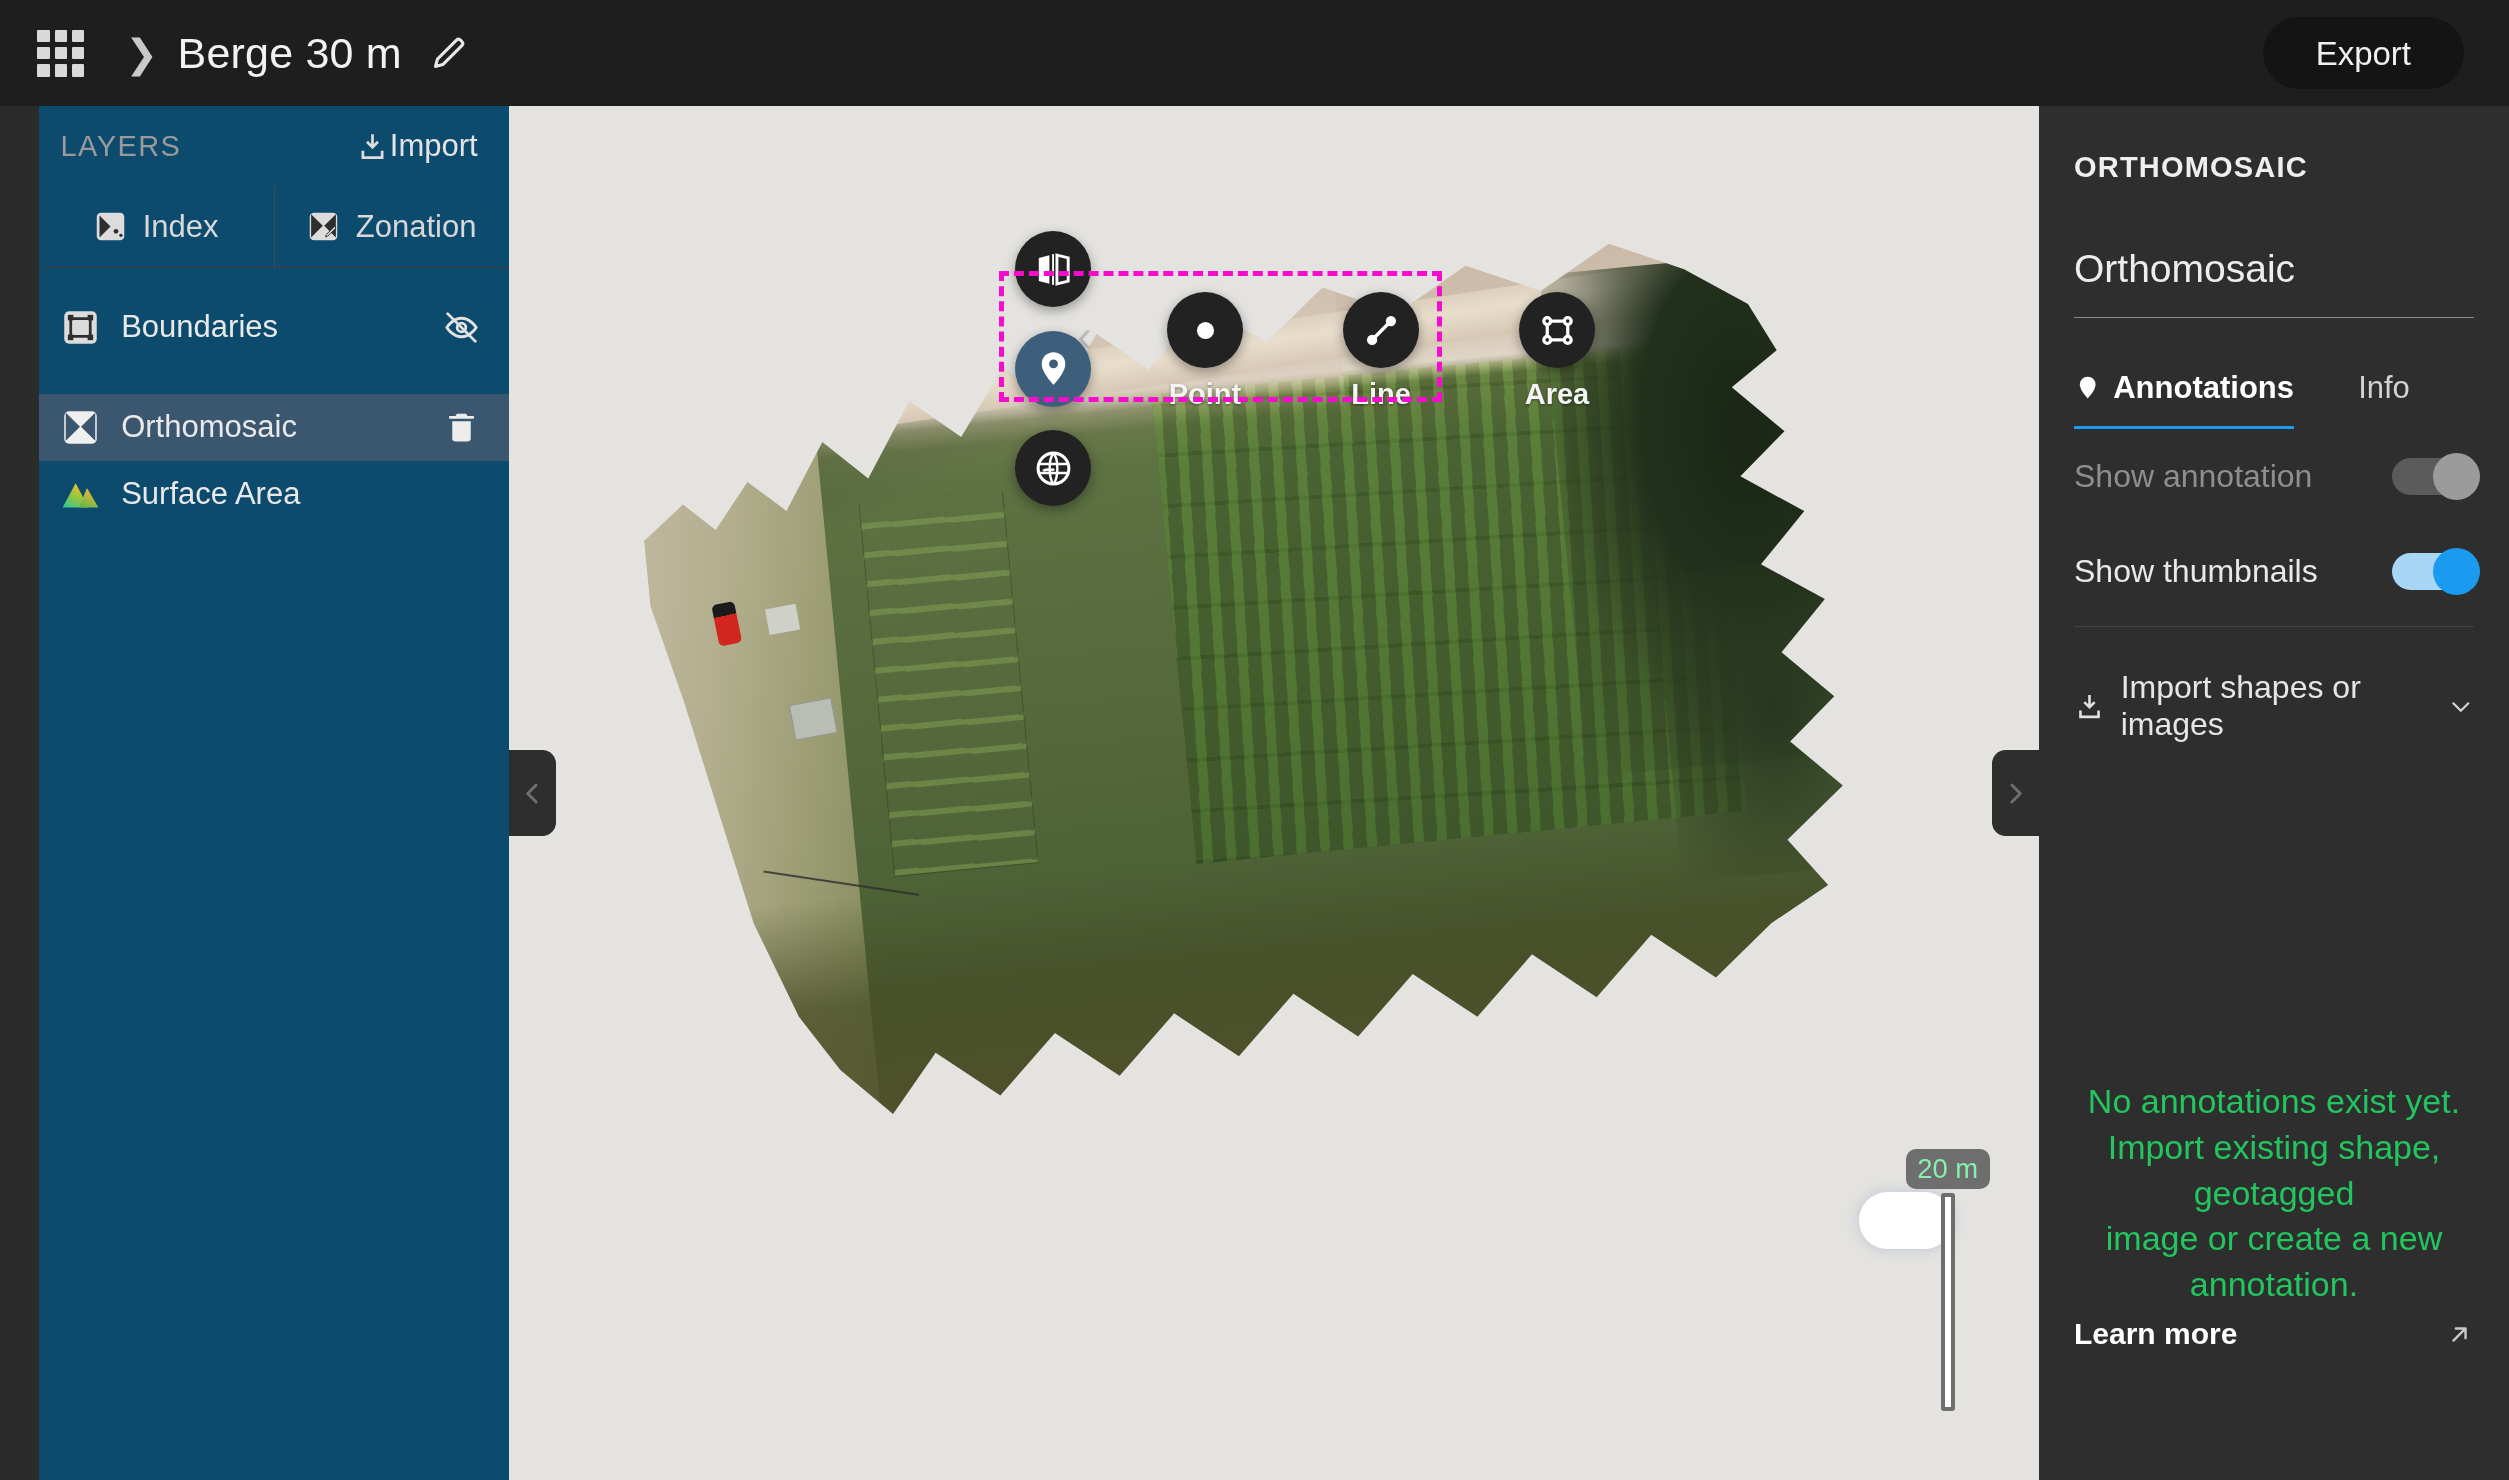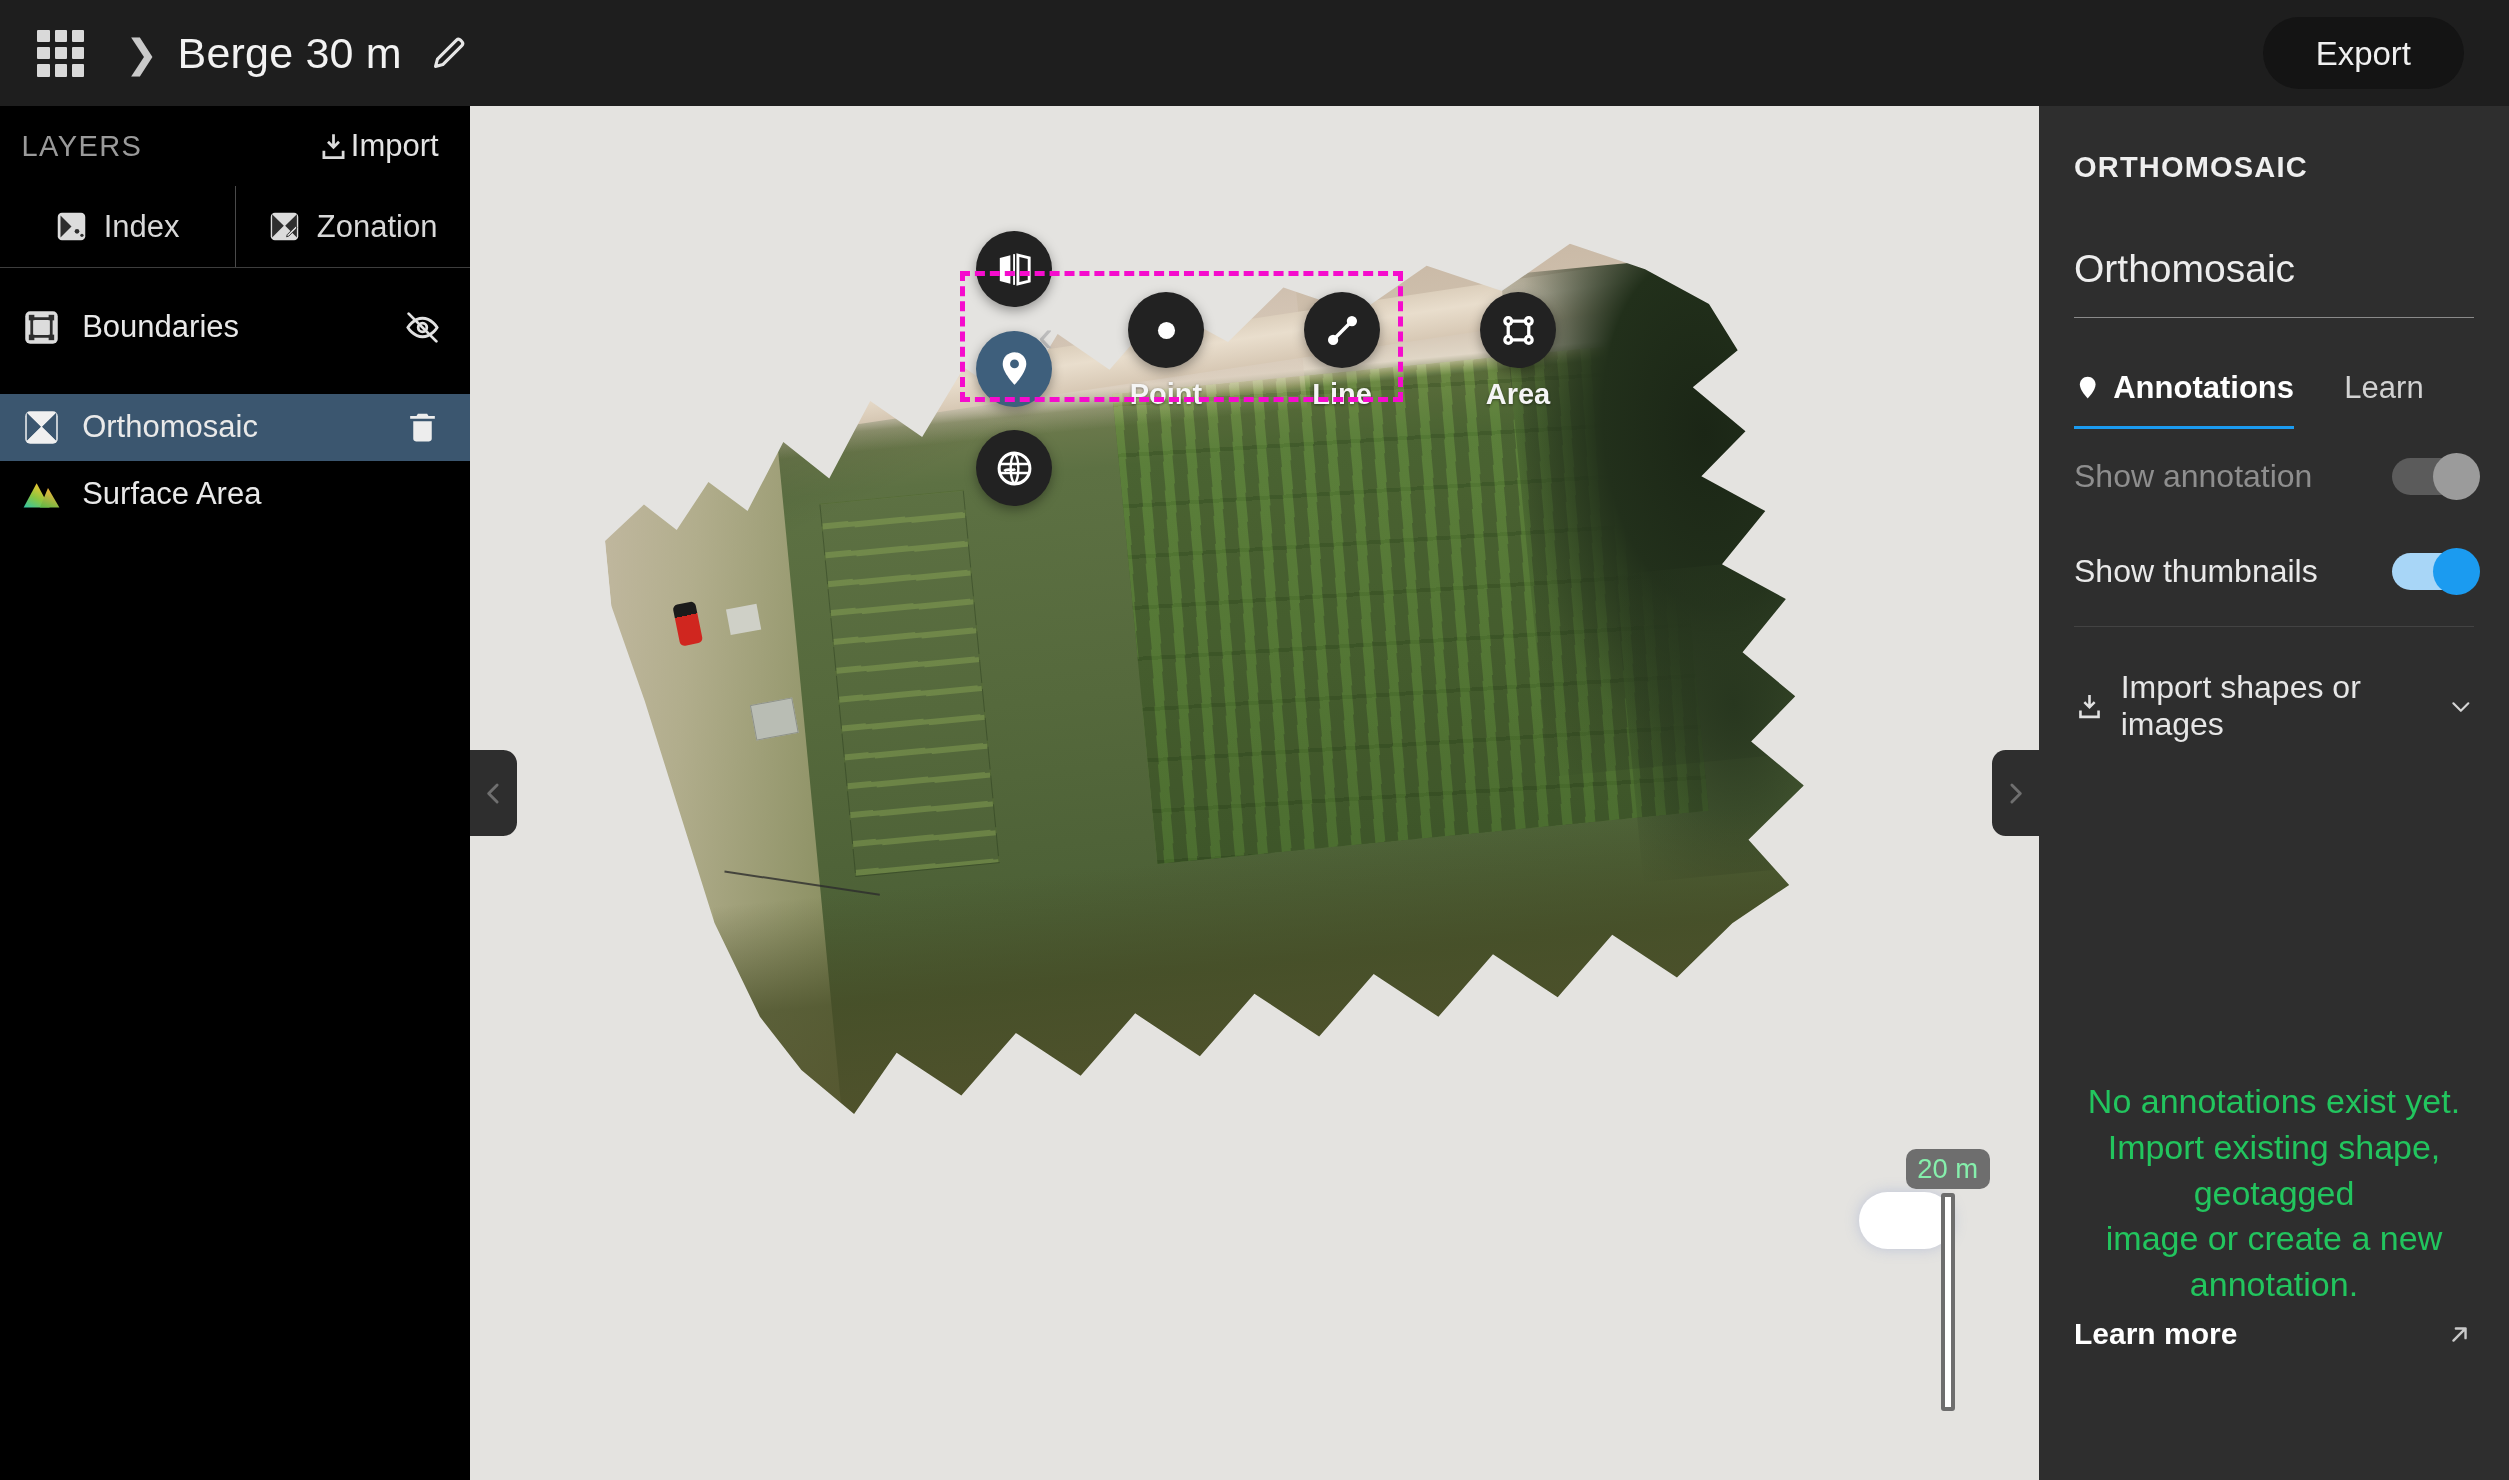--- a/index.html
+++ b/index.html
@@ -28,21 +28,21 @@
   .export-btn {
     background:#141414; color:#f0f0f0; font-size:33px; border-radius:39px;
     padding:19.6px 53px; cursor:pointer; border:none; line-height:1;
     font-family:"Liberation Sans", sans-serif;
   }
 
   
   .body { flex:1; display:flex; position:relative; min-height:0; }
 
   
-  .sidebar { width:470px; background:#000000; flex:0 0 470px; display:flex; flex-direction:column; }
+  .sidebar { width:470px; background:#0c4a6e; flex:0 0 470px; display:flex; flex-direction:column;margin-left:39px; }
   .layers-head { height:80px; display:flex; align-items:center; padding:0 23.5px 0 21.6px; }
   .layers-label { color:#9a9a9a; font-size:29px; letter-spacing:1.4px; }
   .import-btn { margin-left:auto; display:flex; align-items:center; gap:1px; cursor:pointer; padding:5.9px 7.8px; }
   .import-btn svg { width:33px; height:33px; display:block; }
   .import-btn span { color:#e3e3e3; font-size:31px; }
 
   .tabs-row { height:82px; display:flex; align-items:center; border-bottom:1px solid #3d3d3d; }
   .tabhalf { flex:1; display:flex; align-items:center; justify-content:center; gap:15.7px; cursor:pointer; height:100%; }
   .tabhalf + .tabhalf { border-left:1px solid #4a4a4a; }
   .tabhalf svg { width:33px; height:33px; display:block; }
@@ -494,21 +494,21 @@
       <div class="rp-tabs">
         <div class="rp-tab active">
           <span>
             <svg viewBox="0 0 24 24" fill="#ffffff">
               <path d="M12 2.5c-3.8 0-6.9 3-6.9 6.8 0 5.1 6.9 12.2 6.9 12.2s6.9-7.1 6.9-12.2c0-3.8-3.1-6.8-6.9-6.8z"></path>
             </svg>
           </span>
           <span>Annotations</span>
         </div>
         <div class="rp-tab">
-          <span>Learn</span>
+          <span>Info</span>
         </div>
       </div>
 
       <div class="toggle-row">
         <span class="toggle-label dim">Show annotation</span>
         <span class="switch off">
           <span class="knob"></span>
         </span>
       </div>
 

